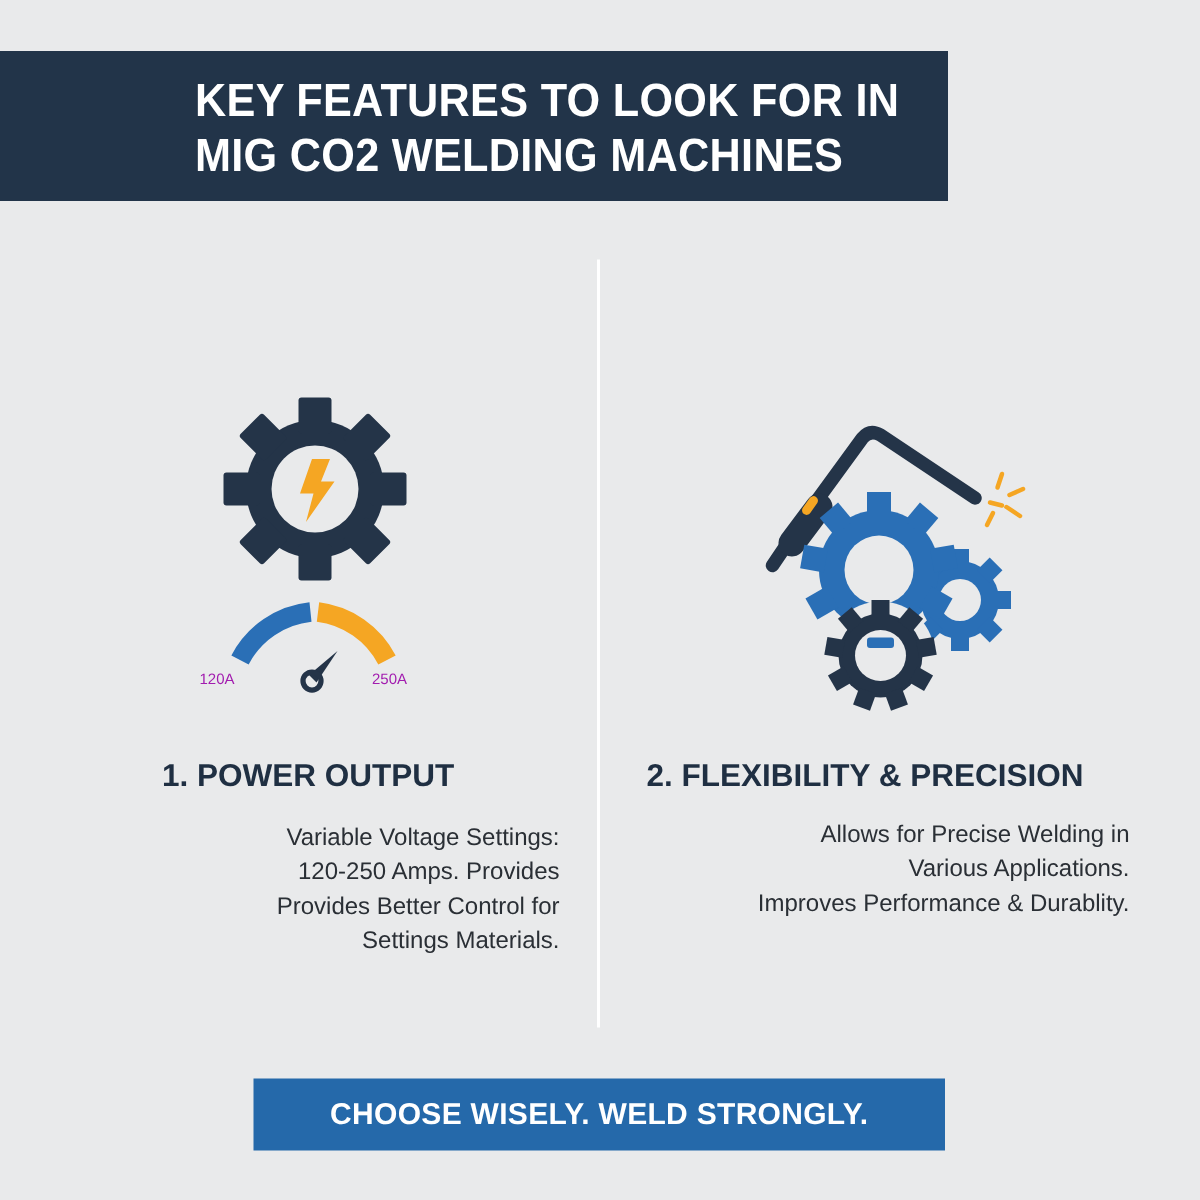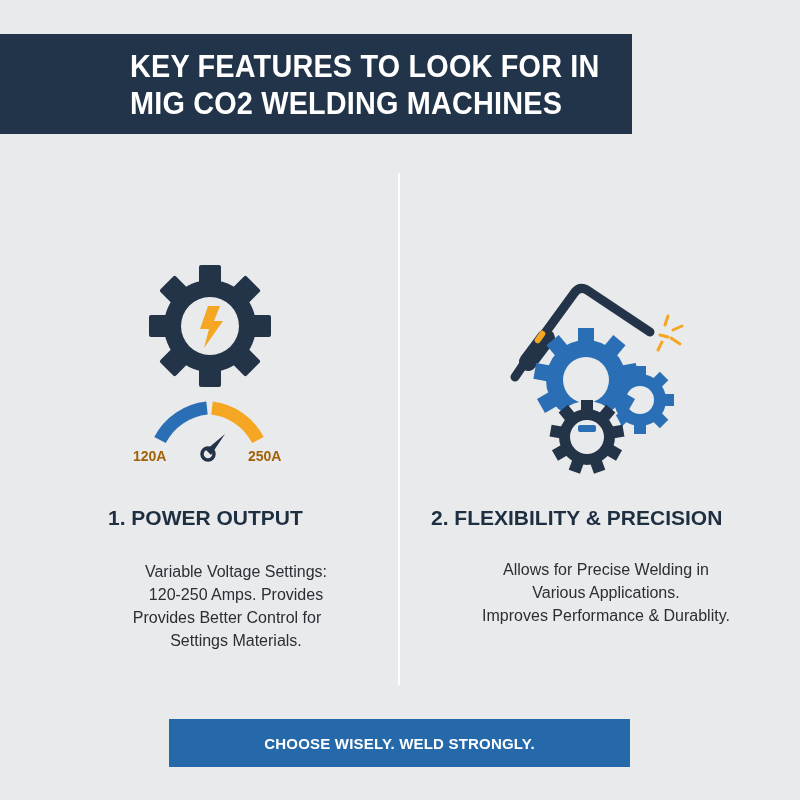--- a/index.html
+++ b/index.html
@@ -47,60 +47,60 @@
       height: 512px;
       background: #ffffff;
     }
 
     .icon-box {
       position: absolute;
     }
 
     .gauge-label {
       position: absolute;
-      color: #a16207;
-      font-weight: bold;
-      font-size: 14px;
+      color: #a21caf;
+      font-weight: normal;
+      font-size: 10px;
       font-family: "Liberation Sans", sans-serif;
     }
 
     .feature-title {
       position: absolute;
       margin: 0;
       color: #1f2f42;
       font-weight: bold;
       font-size: 21px;
       white-space: nowrap;
     }
     .feature-desc {
       position: absolute;
-      margin: 16px;
+      margin: 3px;
       color: #2a2f35;
       font-size: 16px;
       line-height: 23px;
-      text-align: center;
+      text-align: right;
       white-space: nowrap;
     }
     .feature-desc span { display: block; }
 
     .banner {
       position: absolute;
       left: 169px;
       top: 719px;
       width: 461px;
       height: 48px;
       background: #2569aa;
       display: flex;
       align-items: center;
       justify-content: center;
     }
     .banner-text {
       color: #ffffff;
       font-weight: bold;
-      font-size: 15px;
+      font-size: 20px;
       letter-spacing: 0.2px;
       white-space: nowrap;
     }
   </style>
 </head>
 <body>
 
 <div class="header">
   <h1 class="header-title">
     <span>KEY FEATURES TO LOOK FOR IN</span>

